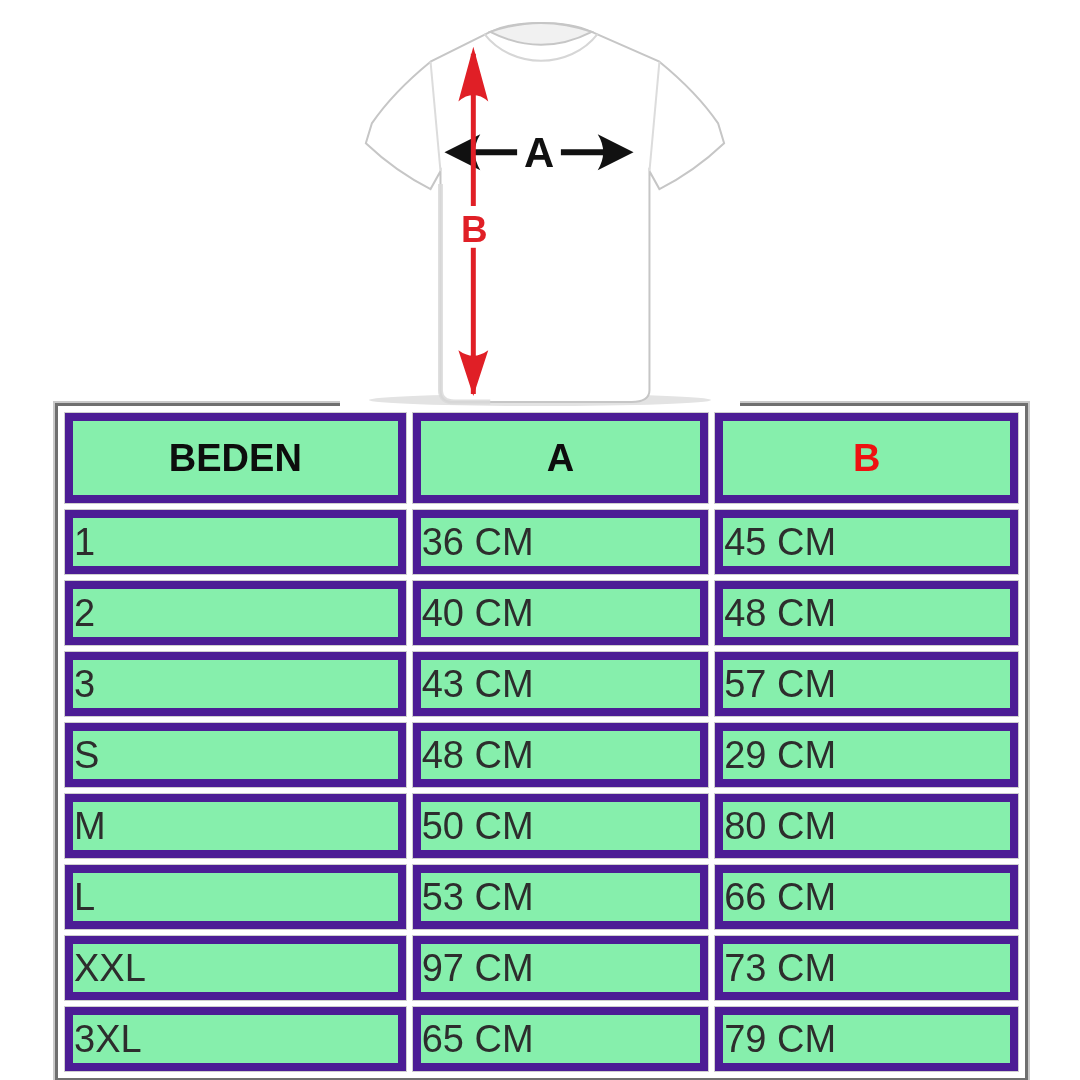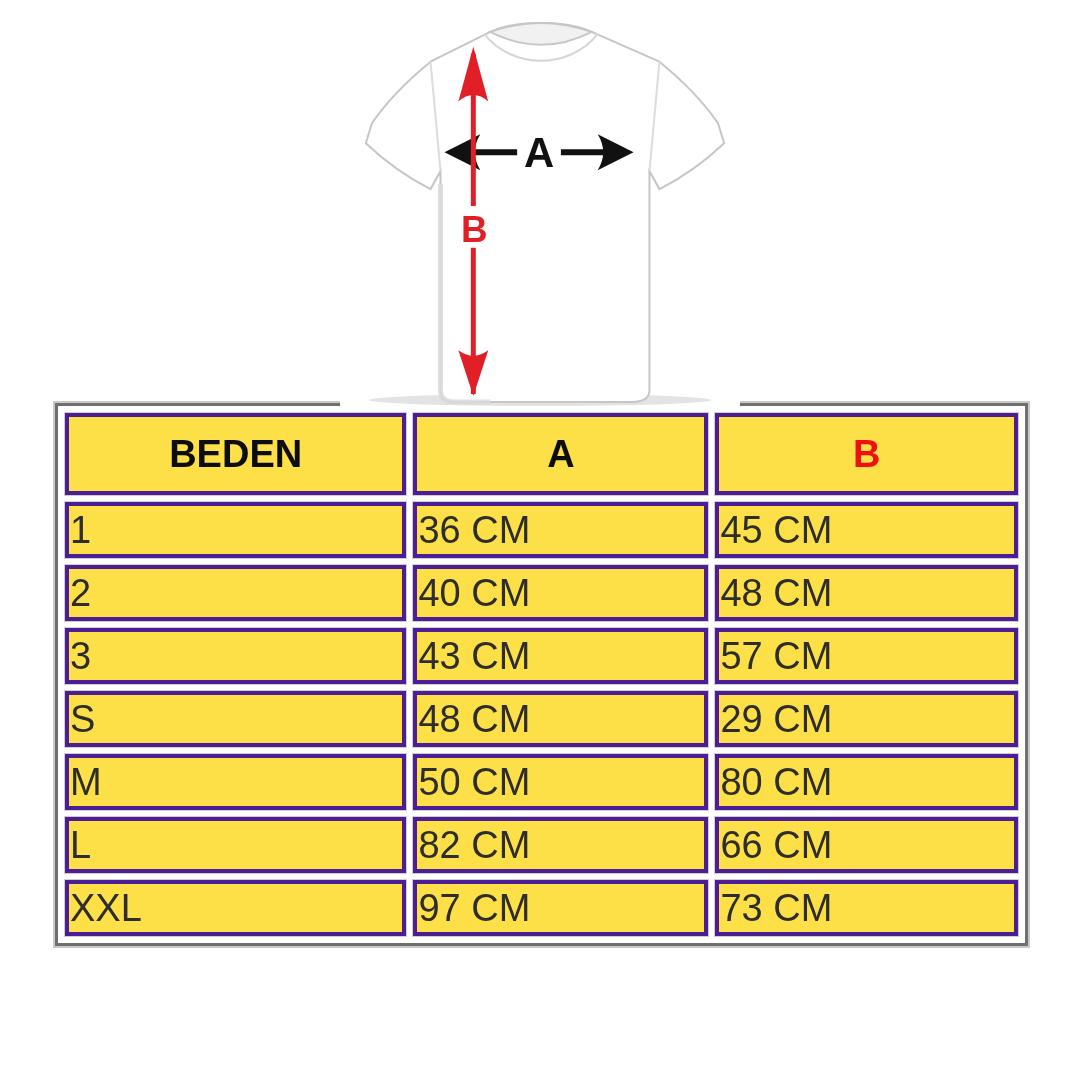--- a/index.html
+++ b/index.html
@@ -19,22 +19,22 @@
     top: 403px;
     width: 973px;
     table-layout: fixed;
     border-collapse: separate;
     border-spacing: 7px;
     border: 3px solid #6f6f6f;
     box-shadow: 0 0 0 2px #c9c9c9;
     background: #ffffff;
   }
   .size-table th, .size-table td {
-    background: #fde047;
-    border: 4px solid #4c1d95;
+    background: #86efac;
+    border: 8px solid #4c1d95;
     box-shadow: 0 0 0 1px #cfcfcf;
     vertical-align: middle;
     overflow: hidden;
     white-space: nowrap;
   }
   .size-table th {
     height: 72px;
     font-size: 38px;
     font-weight: bold;
     color: #0d0d0d;
@@ -96,27 +96,32 @@
         <td>48 CM</td>
         <td>29 CM</td>
       </tr>
       <tr>
         <td>M</td>
         <td>50 CM</td>
         <td>80 CM</td>
       </tr>
       <tr>
         <td>L</td>
-        <td>82 CM</td>
+        <td>53 CM</td>
         <td>66 CM</td>
       </tr>
       <tr>
         <td>XXL</td>
         <td>97 CM</td>
         <td>73 CM</td>
+      </tr>
+      <tr>
+        <td>3XL</td>
+        <td>65 CM</td>
+        <td>79 CM</td>
       </tr>
     </tbody>
   </table>
 
   <div class="shirt-wrap">
     <svg viewBox="0 0 400 412" width="400" height="410" xmlns="http://www.w3.org/2000/svg">
 
       <ellipse cx="200" cy="402" rx="172" ry="6" fill="#e3e3e3"></ellipse>
 
       <path d="M150,32 L90,62

